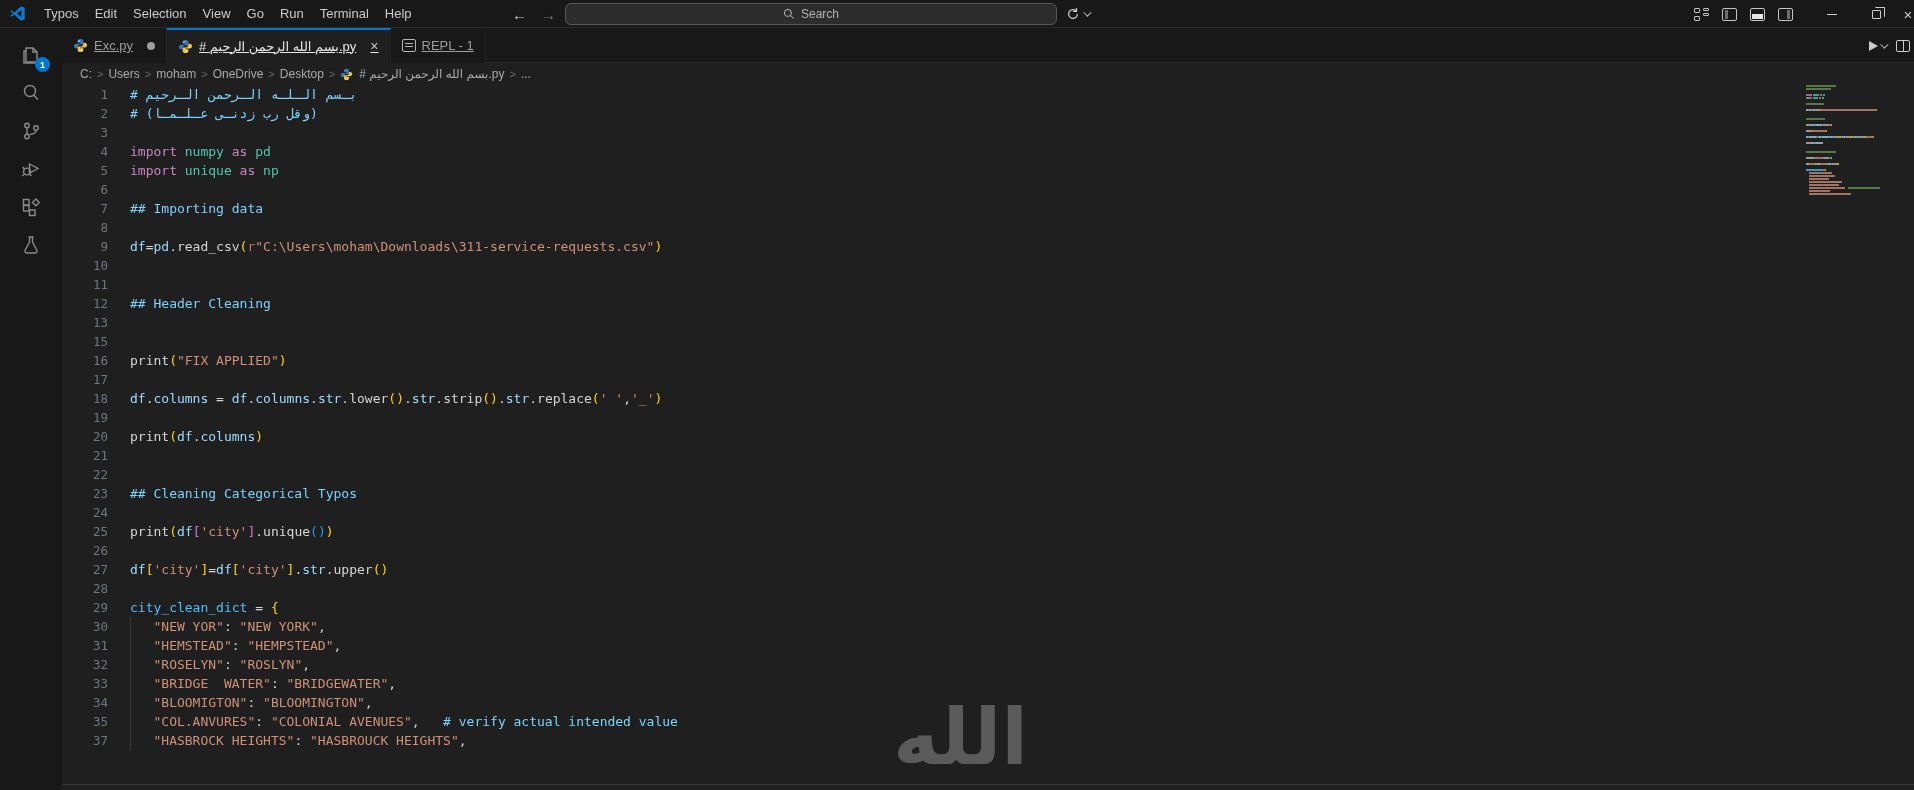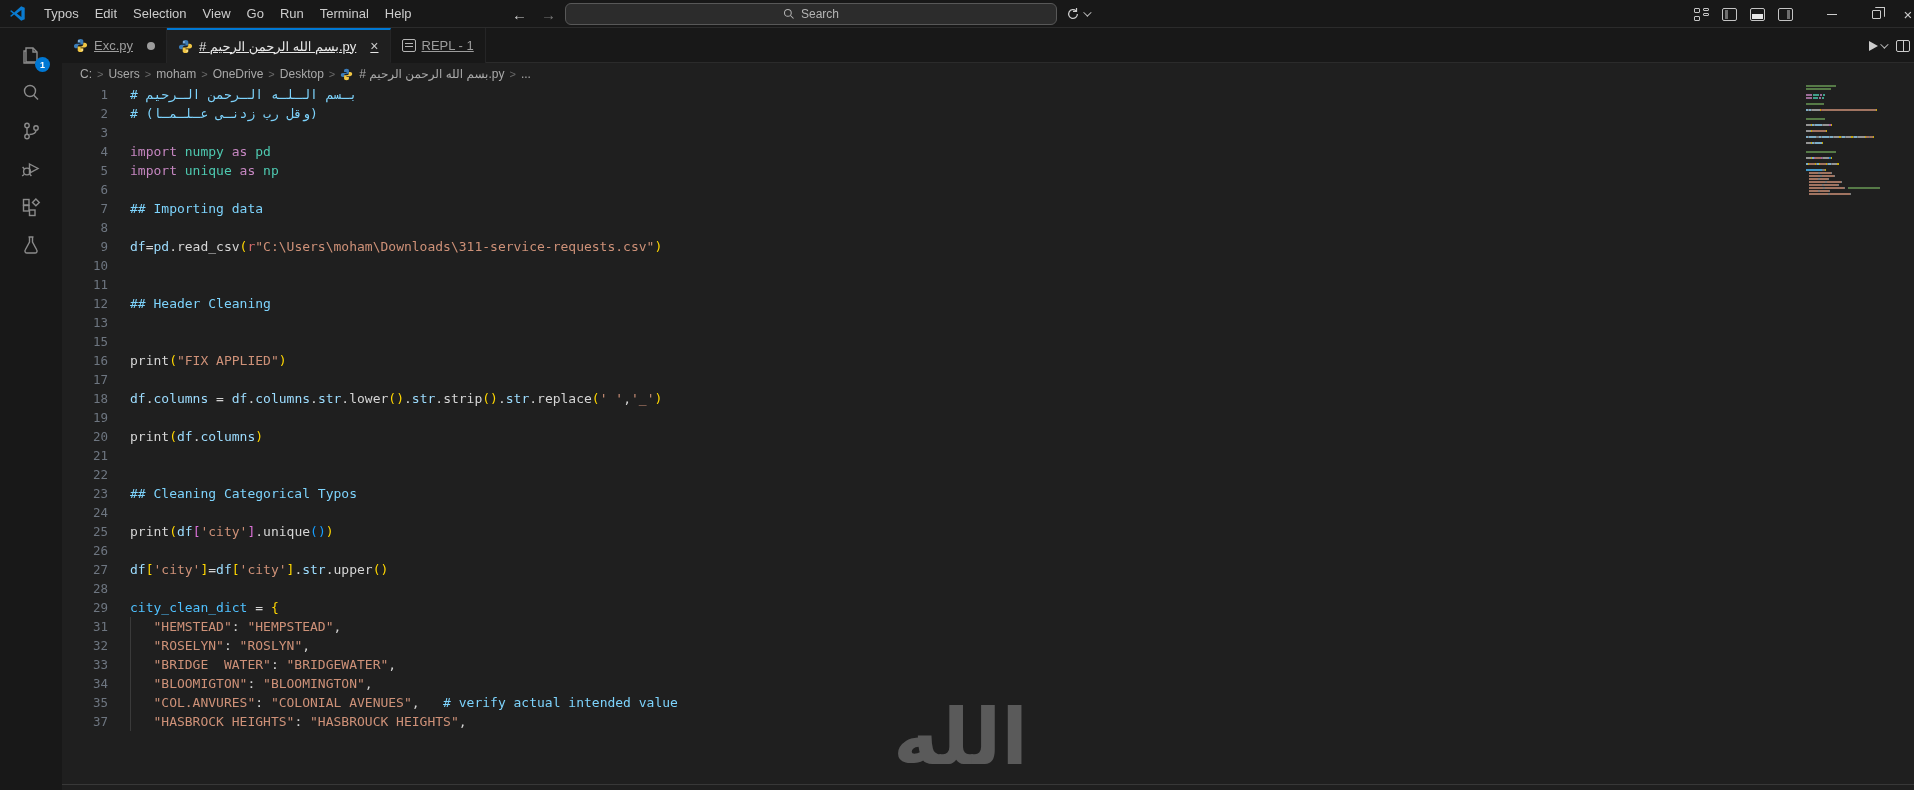--- a/index.html
+++ b/index.html
@@ -289,20 +289,21 @@
       <div class="line"><span class="ln">20</span><span class="code-text"><span class="tk-fn">print</span><span class="tk-b1">(</span><span class="tk-vr">df</span><span class="tk-pn">.</span><span class="tk-vr">columns</span><span class="tk-b1">)</span></span></div>
       <div class="line"><span class="ln">21</span><span class="code-text"></span></div>
       <div class="line"><span class="ln">22</span><span class="code-text"></span></div>
       <div class="line"><span class="ln">23</span><span class="code-text"><span class="tk-comment">## Cleaning Categorical Typos</span></span></div>
       <div class="line"><span class="ln">24</span><span class="code-text"></span></div>
       <div class="line"><span class="ln">25</span><span class="code-text"><span class="tk-fn">print</span><span class="tk-b1">(</span><span class="tk-vr">df</span><span class="tk-b2">[</span><span class="tk-st">'city'</span><span class="tk-b2">]</span><span class="tk-pn">.</span><span class="tk-fn">unique</span><span class="tk-b3">(</span><span class="tk-b3">)</span><span class="tk-b1">)</span></span></div>
       <div class="line"><span class="ln">26</span><span class="code-text"></span></div>
       <div class="line"><span class="ln">27</span><span class="code-text"><span class="tk-vr">df</span><span class="tk-b1">[</span><span class="tk-st">'city'</span><span class="tk-b1">]</span><span class="tk-pn">=</span><span class="tk-vr">df</span><span class="tk-b1">[</span><span class="tk-st">'city'</span><span class="tk-b1">]</span><span class="tk-pn">.</span><span class="tk-vr">str</span><span class="tk-pn">.</span><span class="tk-fn">upper</span><span class="tk-b1">(</span><span class="tk-b1">)</span></span></div>
       <div class="line"><span class="ln">28</span><span class="code-text"></span></div>
       <div class="line"><span class="ln">29</span><span class="code-text"><span class="tk-vb">city_clean_dict</span><span class="tk-pn"> = </span><span class="tk-b1">{</span></span></div>
+      <div class="line guided"><span class="ln">30</span><span class="code-text"><span class="tk-pn">   </span><span class="tk-st">"NEW YOR"</span><span class="tk-pn">: </span><span class="tk-st">"NEW YORK"</span><span class="tk-pn">,</span></span></div>
       <div class="line guided"><span class="ln">31</span><span class="code-text"><span class="tk-pn">   </span><span class="tk-st">"HEMSTEAD"</span><span class="tk-pn">: </span><span class="tk-st">"HEMPSTEAD"</span><span class="tk-pn">,</span></span></div>
       <div class="line guided"><span class="ln">32</span><span class="code-text"><span class="tk-pn">   </span><span class="tk-st">"ROSELYN"</span><span class="tk-pn">: </span><span class="tk-st">"ROSLYN"</span><span class="tk-pn">,</span></span></div>
       <div class="line guided"><span class="ln">33</span><span class="code-text"><span class="tk-pn">   </span><span class="tk-st">"BRIDGE  WATER"</span><span class="tk-pn">: </span><span class="tk-st">"BRIDGEWATER"</span><span class="tk-pn">,</span></span></div>
       <div class="line guided"><span class="ln">34</span><span class="code-text"><span class="tk-pn">   </span><span class="tk-st">"BLOOMIGTON"</span><span class="tk-pn">: </span><span class="tk-st">"BLOOMINGTON"</span><span class="tk-pn">,</span></span></div>
       <div class="line guided"><span class="ln">35</span><span class="code-text"><span class="tk-pn">   </span><span class="tk-st">"COL.ANVURES"</span><span class="tk-pn">: </span><span class="tk-st">"COLONIAL AVENUES"</span><span class="tk-pn">,</span><span class="tk-pn">   </span><span class="tk-comment"># verify actual intended value</span></span></div>
       <div class="line guided"><span class="ln">37</span><span class="code-text"><span class="tk-pn">   </span><span class="tk-st">"HASBROCK HEIGHTS"</span><span class="tk-pn">: </span><span class="tk-st">"HASBROUCK HEIGHTS"</span><span class="tk-pn">,</span></span></div>
     </div>
 </div>
 <div class="bottom-rule"></div>
 

